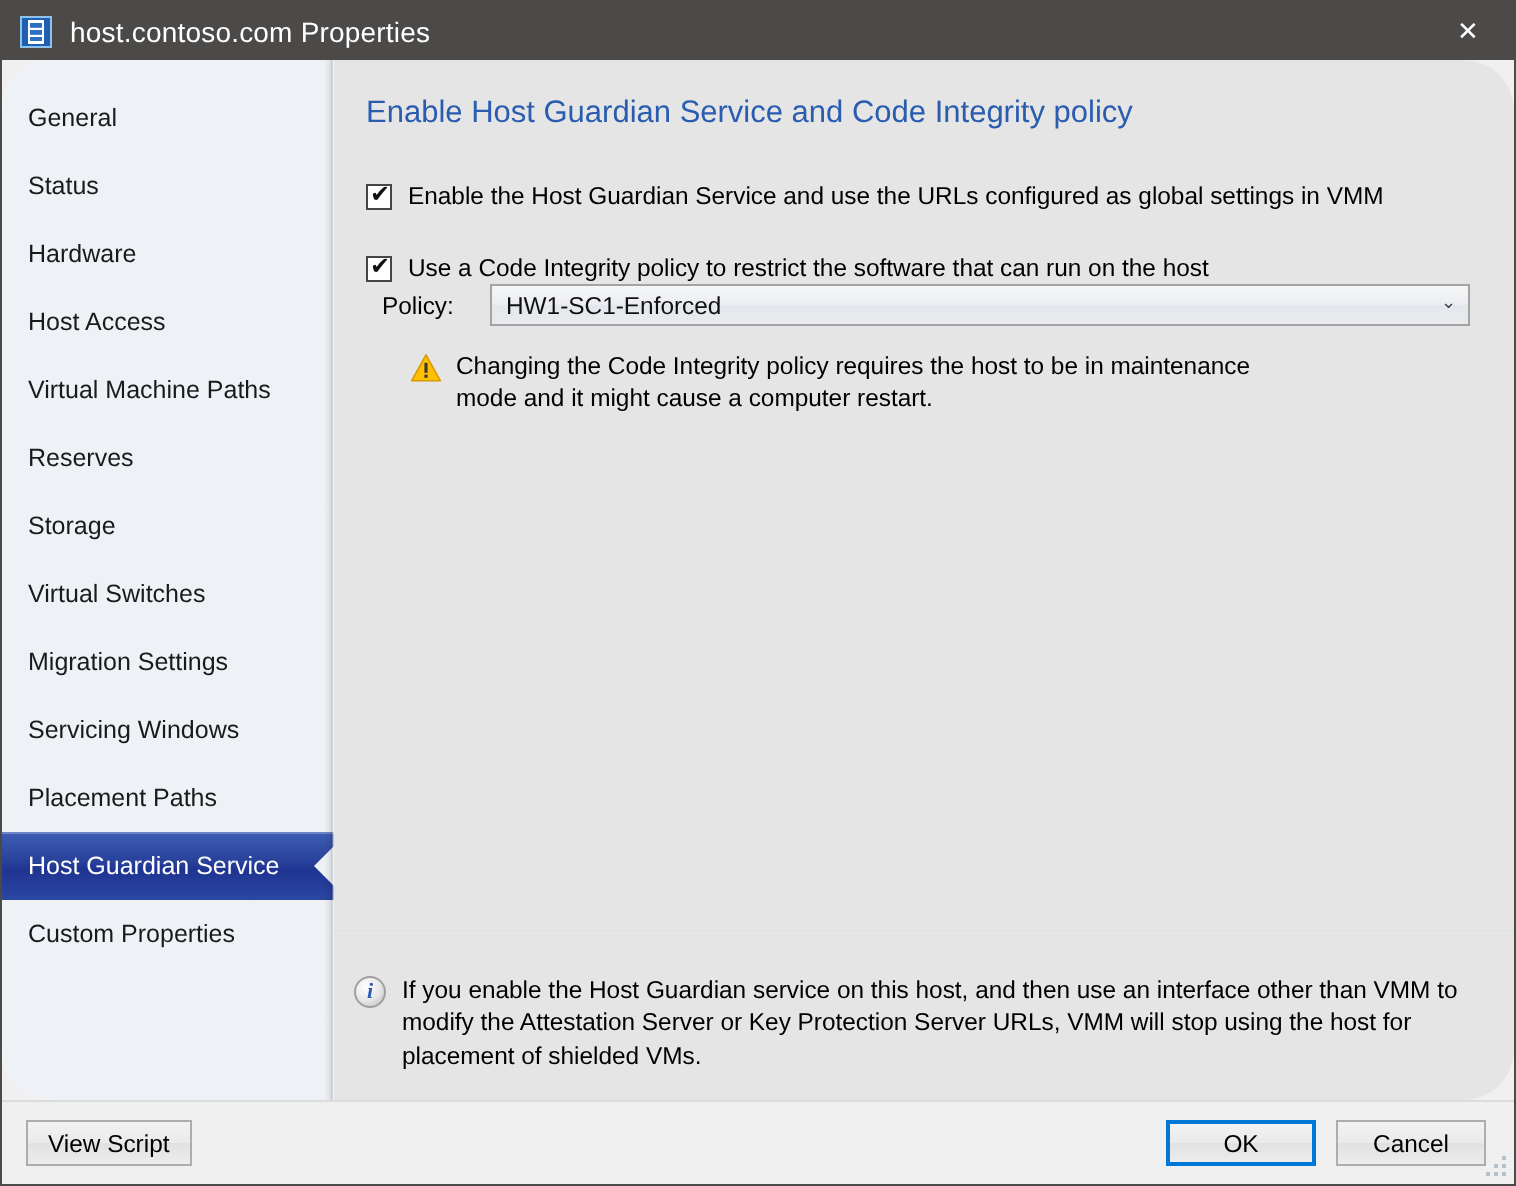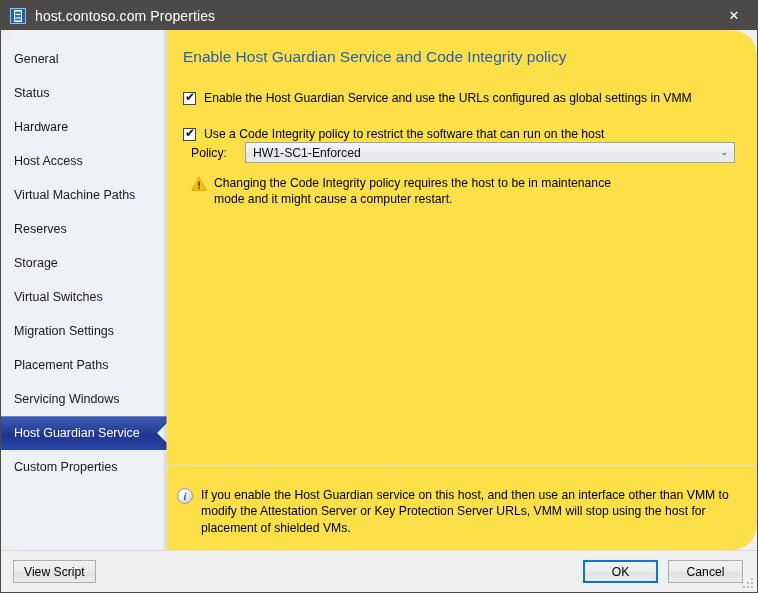--- a/index.html
+++ b/index.html
@@ -124,21 +124,21 @@
     width: 0;
     height: 0;
     border-top: 11px solid transparent;
     border-bottom: 11px solid transparent;
     border-right: 11px solid #eef1f5;
   }
 
   
   .content {
     flex: 1 1 auto;
-    background: #fde047;
+    background: #e5e5e5;
     position: relative;
     box-sizing: border-box;
     padding: 0;
     overflow: hidden;
   }
   .content-head {
     color: #2a5db0;
     font-size: 15.5px;
     padding: 18px 0 0 16px;
     white-space: nowrap;
@@ -211,21 +211,21 @@
     color: #3b3b3b;
     line-height: 1;
     font-family: "DejaVu Sans", sans-serif;
   }
 
   
   .warn-row {
     display: flex;
     align-items: flex-start;
     margin-top: 12px;
-    padding-left: 24px;
+    padding-left: 38px;
     max-width: 440px;
   }
   .warn-icon {
     width: 16px;
     height: 16px;
     min-width: 16px;
     margin-right: 7px;
     margin-top: 1px;
     position: relative;
   }
@@ -370,24 +370,24 @@
       <div class="nav-item">
         <span>Storage</span>
       </div>
       <div class="nav-item">
         <span>Virtual Switches</span>
       </div>
       <div class="nav-item">
         <span>Migration Settings</span>
       </div>
       <div class="nav-item">
+        <span>Servicing Windows</span>
+      </div>
+      <div class="nav-item">
         <span>Placement Paths</span>
-      </div>
-      <div class="nav-item">
-        <span>Servicing Windows</span>
       </div>
       <div class="nav-item selected">
         <span>Host Guardian Service</span>
         <span class="notch"></span>
       </div>
       <div class="nav-item">
         <span>Custom Properties</span>
       </div>
     </div>
 

